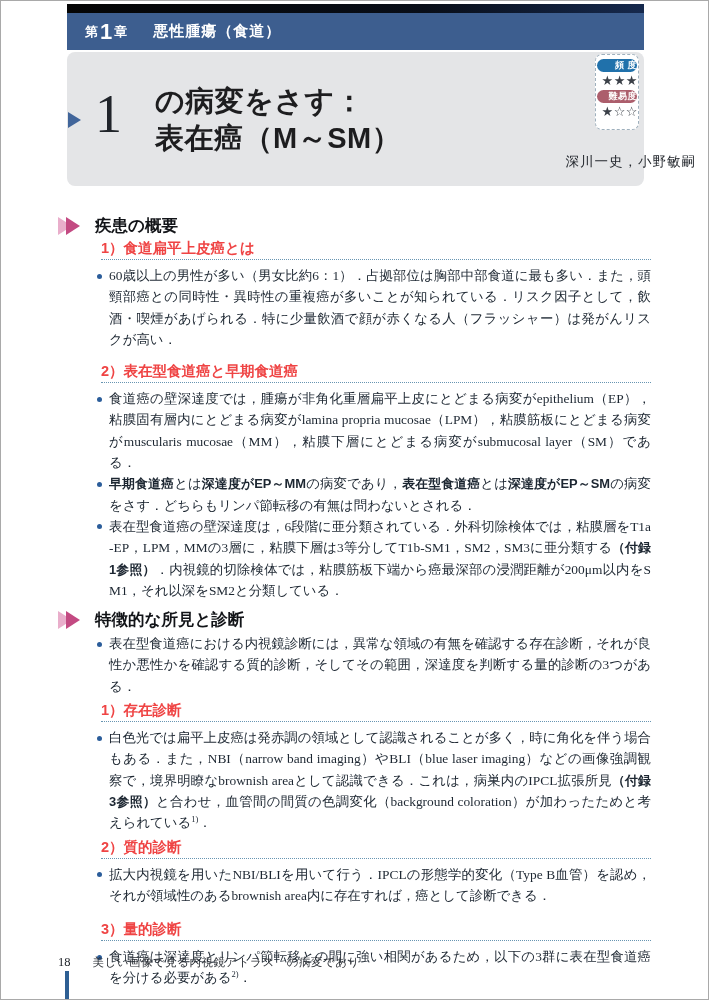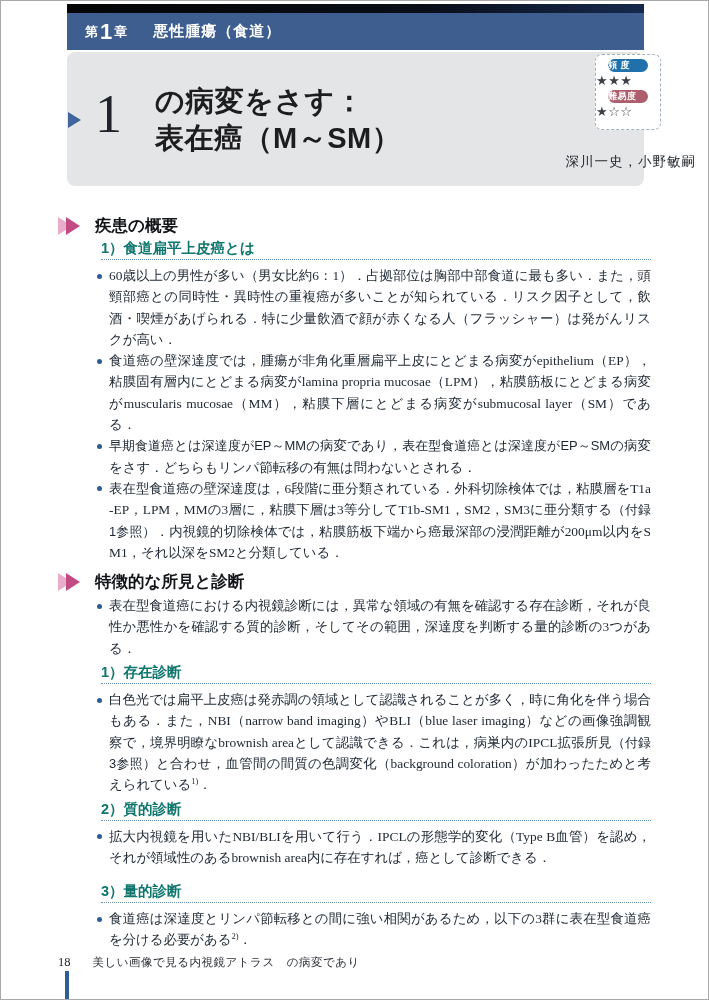--- a/index.html
+++ b/index.html
@@ -22,50 +22,50 @@
     background:#e4e5e7;border-radius:8px;}
   .title-marker{position:absolute;left:67px;top:111px;width:0;height:0;
     border-left:13px solid #41659a;border-top:8px solid transparent;border-bottom:8px solid transparent;}
   .title-num{position:absolute;left:94px;top:84px;font-size:54px;line-height:1.1;
     font-family:"Liberation Serif","DejaVu Serif",serif;color:#20242a;}
   .title-text{position:absolute;left:154px;top:82px;
     font-family:"Liberation Sans","DejaVu Sans",sans-serif;font-weight:bold;
     font-size:29px;line-height:37px;color:#1d1d1f;letter-spacing:0.5px;}
   .authors{position:absolute;right:12px;top:152px;font-size:13.5px;color:#22262c;letter-spacing:1px;}
   
-  .badge-box{position:absolute;left:594px;top:53px;width:66px;height:76px;box-sizing:border-box;
-    background:#ffffff;border:1px dashed #9fb0bd;border-radius:7px;text-align:left;padding-top:3px;}
+  .badge-box{position:absolute;left:594px;top:53px;width:44px;height:76px;box-sizing:border-box;
+    background:#ffffff;border:1px dashed #9fb0bd;border-radius:7px;text-align:right;padding-top:3px;}
   .pill{display:block;width:40px;margin:1px auto 0;border-radius:8px;color:#fff;
     font-family:"Liberation Sans","DejaVu Sans",sans-serif;font-weight:bold;font-size:9px;
     line-height:13px;letter-spacing:0.5px;}
   .pill-freq{background:#2071ab;}
   .pill-diff{background:#ac5e6c;}
   .stars{display:block;font-size:13px;line-height:17px;color:#3b4048;letter-spacing:0.5px;
     font-family:"DejaVu Sans",sans-serif;}
   
   .body{position:absolute;left:0;top:182px;width:709px;}
   .section-header{display:flex;align-items:center;margin:7px 59px 2px 57px;
     font-family:"Liberation Sans","DejaVu Sans",sans-serif;font-weight:bold;
     font-size:16.5px;color:#121418;}
   .mt-sec1{margin-top:32px;} .mt-sec2{margin-top:8px;}
   .sec-icon{position:relative;width:30px;height:20px;margin-right:7px;flex:0 0 auto;}
   .tri{position:absolute;top:1px;width:0;height:0;
     border-top:9px solid transparent;border-bottom:9px solid transparent;}
   .tri.back{left:0;border-left:14px solid #e9aecb;}
   .tri.front{left:8px;border-left:14px solid #c34a82;}
   .sub-heading{margin:0 59px 5px 100px;padding-bottom:2px;
     font-family:"Liberation Sans","DejaVu Sans",sans-serif;font-weight:bold;
-    font-size:14.5px;line-height:18px;color:#0f766e;
+    font-size:14.5px;line-height:18px;color:#ef4444;
     border-bottom:1.5px dotted #6795b2;}
   .mt-sub{margin-top:12px;} .mt-sub-lg{margin-top:4px;} .mt-sub-xl{margin-top:14px;}
   .bullets{margin:0 59px 0 95px;}
   .bullet{position:relative;padding-left:13px;font-size:13.4px;line-height:21.3px;
     text-align:justify;word-break:break-all;color:#1c2631;}
   .dot{position:absolute;left:1px;top:8.5px;width:5px;height:5px;border-radius:50%;background:#2b5d9a;}
-  .bseg{font-family:"Liberation Sans","DejaVu Sans",sans-serif;font-weight:normal;font-size:12.9px;}
+  .bseg{font-family:"Liberation Sans","DejaVu Sans",sans-serif;font-weight:bold;font-size:12.9px;}
   .bullet sup{font-size:8.5px;line-height:0;}
   
   .footer{position:absolute;left:57px;top:954px;display:flex;align-items:center;}
   .page-num{font-size:12.5px;color:#22262c;font-family:"Liberation Serif","DejaVu Serif",serif;}
   .book-title{margin-left:22px;font-family:"Liberation Sans","DejaVu Sans",sans-serif;
     font-size:11.5px;color:#2a2e34;letter-spacing:0.5px;}
   .footer-bar{position:absolute;left:64px;top:970px;width:4px;height:29px;background:#2e5f93;}
 </style>
 </head>
 <body>
@@ -110,20 +110,21 @@
     </div>
 
     <div class="sub-heading">1）食道扁平上皮癌とは</div>
     <div class="bullets">
       <div class="bullet">
         <span class="dot"></span>
         <span><span>60歳以上の男性が多い（男女比約6：1）．占拠部位は胸部中部食道に最も多い．また，頭頸部癌との同時性・異時性の重複癌が多いことが知られている．リスク因子として，飲酒・喫煙があげられる．特に少量飲酒で顔が赤くなる人（フラッシャー）は発がんリスクが高い．</span></span>
       </div>
     </div>
 
+    <div class="sub-heading mt-sub">2）表在型食道癌と早期食道癌</div>
     <div class="bullets">
       <div class="bullet">
         <span class="dot"></span>
         <span><span>食道癌の壁深達度では，腫瘍が非角化重層扁平上皮にとどまる病変がepithelium（EP），粘膜固有層内にとどまる病変がlamina propria mucosae（LPM），粘膜筋板にとどまる病変がmuscularis mucosae（MM），粘膜下層にとどまる病変がsubmucosal layer（SM）である．</span></span>
       </div>
       <div class="bullet">
         <span class="dot"></span>
         <span><span class="bseg">早期食道癌</span><span>とは</span><span class="bseg">深達度がEP～MM</span><span>の病変であり，</span><span class="bseg">表在型食道癌</span><span>とは</span><span class="bseg">深達度がEP～SM</span><span>の病変をさす．どちらもリンパ節転移の有無は問わないとされる．</span></span>
       </div>
       <div class="bullet">

